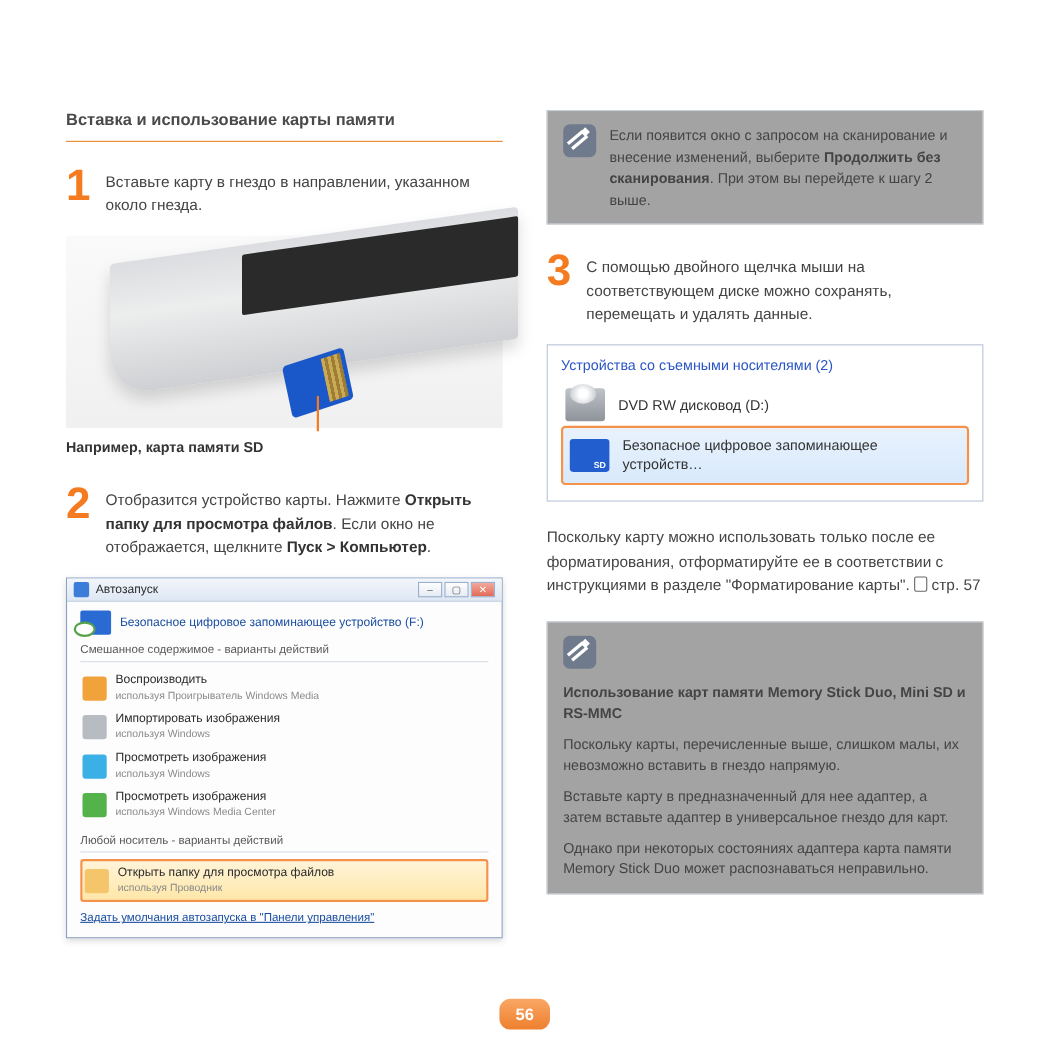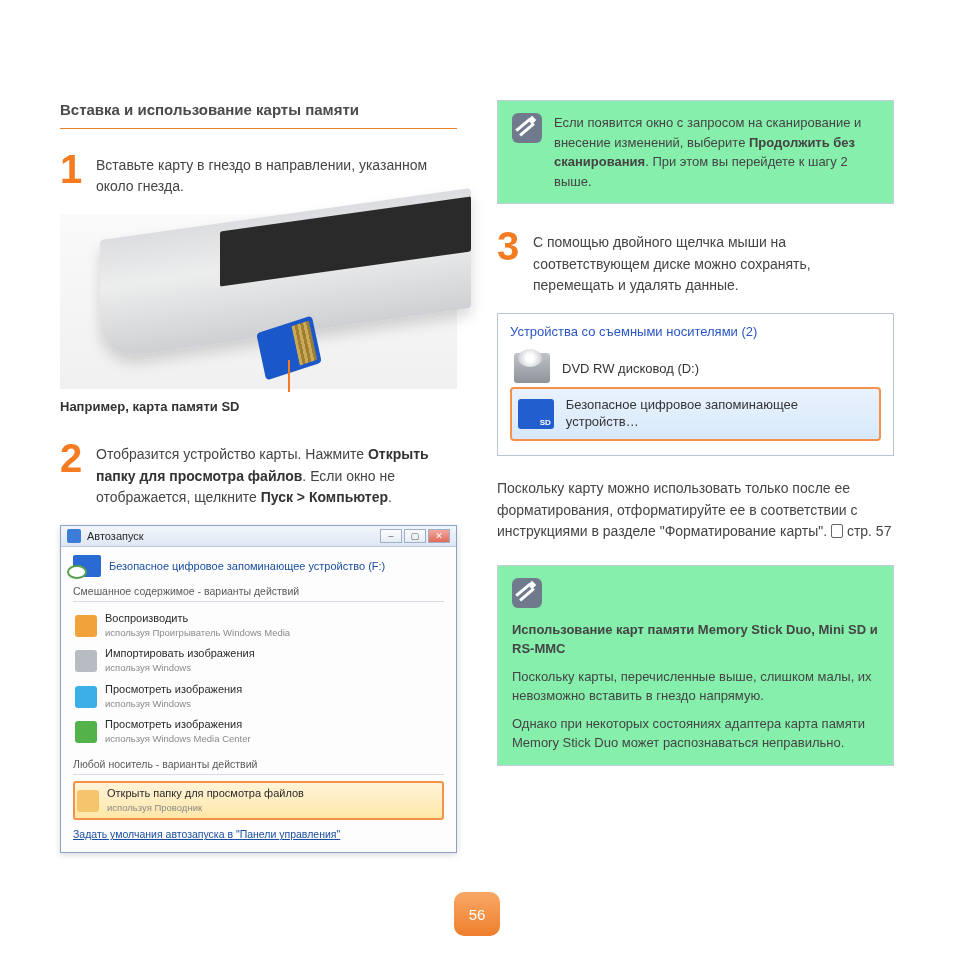--- a/index.html
+++ b/index.html
@@ -126,21 +126,21 @@
   .ap-item.sel {
     border: 2px solid #f5924a;
     background: linear-gradient(#fff4d9,#ffe7a8);
     border-radius: 3px;
   }
   .ap-link { color: #1a4ea0; font-size: 10.5px; text-decoration: underline; margin-top: 8px; display: inline-block; }
 
   
   .note {
     border: 1px solid #c7cdd6;
-    background: #86efac;
+    background: #a3a3a3;
     display: flex; gap: 12px;
     padding: 12px 14px;
     font-size: 13px;
     line-height: 1.5;
     color: #444;
     margin-bottom: 16px;
   }
   .note-bottom { margin-top: 22px; flex-direction: column; }
   .note .note-icon {
     width: 30px; height: 30px;
@@ -193,25 +193,25 @@
     display: inline-block; width: 12px; height: 14px;
     border: 1px solid #666; border-radius: 2px;
     vertical-align: -2px;
   }
 
   
   .page-pill {
     position: absolute;
     left: 50%; transform: translateX(-50%);
     bottom: 18px;
-    width: 46px; height: 44px;
+    width: 46px; height: 28px;
     border-radius: 10px;
     background: linear-gradient(180deg,#f9a765 0%, #ee7f2e 100%);
     color: #fff;
-    font-weight: normal;
+    font-weight: bold;
     font-size: 15px;
     display: flex; align-items: center; justify-content: center;
   }
 </style>
 </head>
 <body>
 
 <div class="cols">
 
   <div class="col">
@@ -311,19 +311,20 @@
       <span>Поскольку карту можно использовать только после ее форматирования, отформатируйте ее в соответствии с инструкциями в разделе "Форматирование карты". </span>
       <span class="page-ref-icon"></span>
       <span>стр. 57</span>
     </p>
 
     <div class="note note-bottom">
       <span class="note-icon"></span>
       <div class="note-body">
         <b style="display:block;margin-bottom:8px">Использование карт памяти Memory Stick Duo, Mini SD и RS-MMC</b>
         <span style="display:block;margin-bottom:8px">Поскольку карты, перечисленные выше, слишком малы, их невозможно вставить в гнездо напрямую.</span>
+        <span style="display:block;margin-bottom:8px">Вставьте карту в предназначенный для нее адаптер, а затем вставьте адаптер в универсальное гнездо для карт.</span>
         <span style="display:block">Однако при некоторых состояниях адаптера карта памяти Memory Stick Duo может распознаваться неправильно.</span>
       </div>
     </div>
   </div>
 </div>
 
 <div class="page-pill">56</div>
 
 </body></html>

